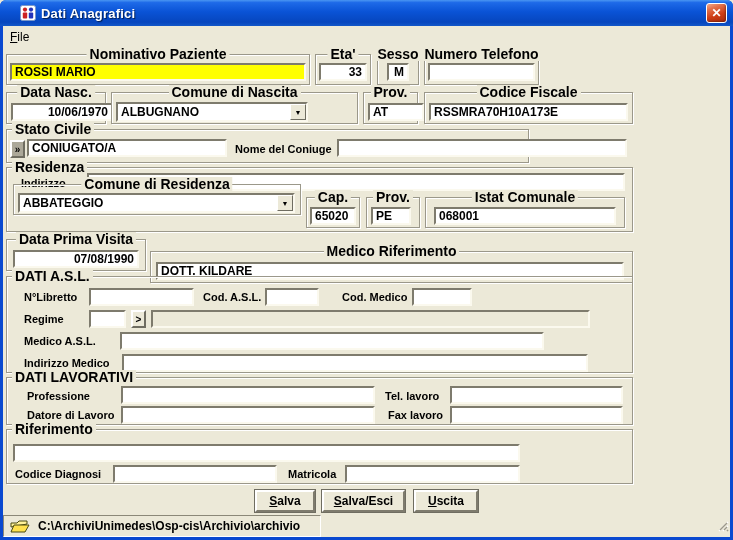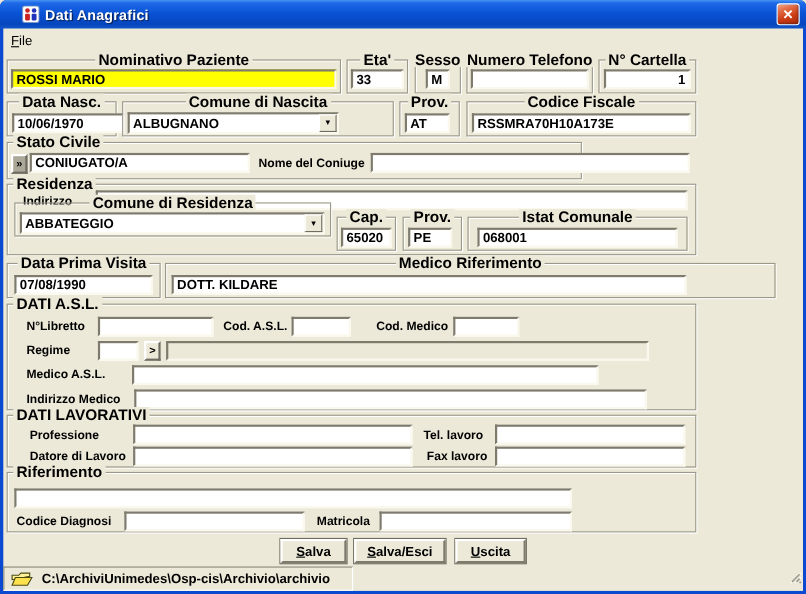--- a/index.html
+++ b/index.html
@@ -29,21 +29,21 @@
   .frame { position:absolute; border:1px solid #9B988A; box-shadow:1px 1px 0 #FFFFFF, inset 1px 1px 0 #FFFFFF; }
   .cap { position:absolute; top:-8px; background:#ECE9D8; padding:0 3px; font-size:14px; font-weight:bold; white-space:nowrap; line-height:14px; z-index:2; }
   .cap.center { left:50%; transform:translateX(-50%); }
   .cap.left { left:5px; }
   .lbl { position:absolute; font-size:11px; font-weight:bold; white-space:nowrap; }
   .tb {
     position:absolute; height:18px; background:#fff; color:#000;
     border:2px solid; border-color:#7E7B6D #FBF9EE #FBF9EE #7E7B6D;
     font-family:"Liberation Sans",sans-serif; font-size:12px; font-weight:bold; padding:0 3px; outline:none;
   }
-  .tb.center { text-align:left; }
+  .tb.center { text-align:right; }
   .tb.right  { text-align:right; }
   .tb.yellow { background:#FFFF00; }
   .tb.dis    { background:#ECE9D8; }
   .combo {
     position:absolute; height:20px; background:#fff; display:flex; align-items:stretch;
     border:2px solid; border-color:#7E7B6D #FBF9EE #FBF9EE #7E7B6D; cursor:default;
   }
   .combo .cval { flex:1; font-size:12px; font-weight:bold; padding:1px 3px; white-space:nowrap; overflow:hidden; }
   .combo .cbtn {
     width:16px; background:#ECE9D8; border:1px solid; border-color:#FFF #6F6D61 #6F6D61 #FFF;
@@ -105,41 +105,37 @@
     <input class="tb center" style="left: 3px; top: 8px; width: 48px;" value="33">
   </div>
   <div class="frame" style="left:377px;top:54px;width:42px;height:31px">
     <span class="cap center">Sesso</span>
     <input class="tb center" style="left: 9px; top: 8px; width: 22px;" value="M">
   </div>
   <div class="frame" style="left:424px;top:54px;width:115px;height:31px">
     <span class="cap center">Numero Telefono</span>
     <input class="tb" style="left: 3px; top: 8px; width: 107px;" value="">
   </div>
-  <div class="frame" style="left:544px;top:54px;width:89px;height:31px">
-    <span class="cap center">N° Cartella</span>
-    <input class="tb right" style="left: 4px; top: 8px; width: 79px;" value="1">
-  </div>
 
   <div class="frame" style="left:6px;top:92px;width:100px;height:32px">
     <span class="cap center">Data Nasc.</span>
     <input class="tb center" style="left: 4px; top: 10px; width: 102px;" value="10/06/1970">
   </div>
   <div class="frame" style="left:111px;top:92px;width:247px;height:32px">
     <span class="cap center">Comune di Nascita</span>
     <div class="combo" style="left:4px;top:9px;width:192px">
       <span class="cval">ALBUGNANO</span>
       <span class="cbtn">
           <span>▼</span>
         </span>
     </div>
   </div>
   <div class="frame" style="left:363px;top:92px;width:55px;height:32px">
     <span class="cap center">Prov.</span>
-    <input class="tb" style="left: 4px; top: 10px; width: 41px;" value="AT">
+    <input class="tb" style="left: 4px; top: 10px; width: 56px;" value="AT">
   </div>
   <div class="frame" style="left:424px;top:92px;width:209px;height:32px">
     <span class="cap center">Codice Fiscale</span>
     <input class="tb" style="left: 4px; top: 10px; width: 199px;" value="RSSMRA70H10A173E">
   </div>
 
   <div class="frame" style="left:6px;top:129px;width:523px;height:34px">
     <span class="cap left">Stato Civile</span>
     <button class="sqbtn gray" style="left:3px;top:10px">
         <span>»</span>
@@ -173,21 +169,21 @@
     <div class="frame" style="left:418px;top:29px;width:200px;height:31px">
       <span class="cap center">Istat Comunale</span>
       <input class="tb" style="left: 8px; top: 9px; width: 182px;" value="068001">
     </div>
   </div>
 
   <div class="frame" style="left:6px;top:239px;width:140px;height:32px">
     <span class="cap center">Data Prima Visita</span>
     <input class="tb center" style="left: 6px; top: 10px; width: 126px;" value="07/08/1990">
   </div>
-  <div class="frame" style="left:150px;top:239px;width:555px;height:32px">
+  <div class="frame" style="left:150px;top:251px;width:483px;height:32px">
     <span class="cap center">Medico Riferimento</span>
     <input class="tb" style="left: 5px; top: 10px; width: 468px;" value="DOTT. KILDARE">
   </div>
 
   <div class="frame" style="left:6px;top:276px;width:627px;height:97px">
     <span class="cap left">DATI A.S.L.</span>
     <span class="lbl" style="left:17px;top:14px">N°Libretto</span>
     <input class="tb" style="left: 82px; top: 11px; width: 105px;" value="">
     <span class="lbl" style="left:196px;top:14px">Cod. A.S.L.</span>
     <input class="tb" style="left: 258px; top: 11px; width: 54px;" value="">

